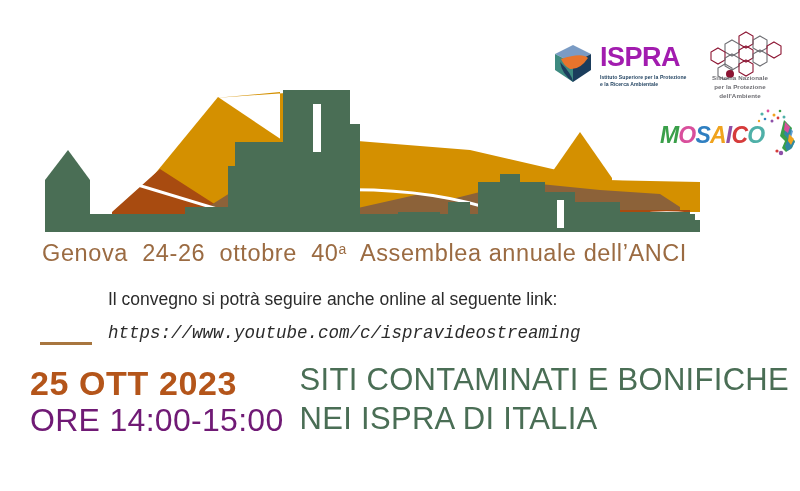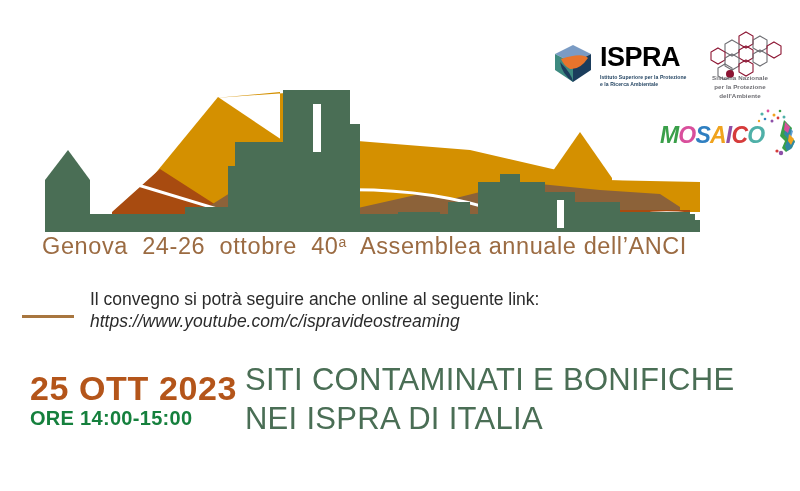--- a/index.html
+++ b/index.html
@@ -40,21 +40,21 @@
   }
   .ispra-text {
     margin-left: 6px;
     padding-top: 2px;
   }
   .ispra-word {
     font-family: "Liberation Sans", sans-serif;
     font-weight: bold;
     font-size: 27px;
     letter-spacing: -0.5px;
-    color: #000000;
+    color: #a21caf;
     line-height: 1;
   }
   .ispra-sub {
     font-family: "Liberation Sans", sans-serif;
     font-size: 5.1px;
     font-weight: bold;
     color: #1b3d5c;
     line-height: 1.35;
     margin-top: 3px;
     letter-spacing: 0.05px;
@@ -115,98 +115,99 @@
     left: 0;
     top: 62px;
     width: 800px;
     height: 170px;
   }
 
   
   .event-line {
     position: absolute;
     left: 42px;
-    top: 233px;
+    top: 240px;
     font-family: "Liberation Sans", sans-serif;
     font-size: 23.5px;
     color: #9b6b42;
     letter-spacing: 0.6px;
     white-space: nowrap;
   }
   .event-line .sup {
     font-size: 14px;
     vertical-align: 7px;
   }
 
   .stream-block {
     position: absolute;
-    left: 22px;
+    left: 40px;
     top: 288px;
     display: flex;
-    align-items: center;
+    align-items: flex-end;
   }
   .rule {
     width: 52px;
     height: 3px;
     background: #a8763f;
     margin-top: 12px;
     flex: 0 0 52px;
   }
   .stream-text {
     margin-left: 16px;
   }
   .stream-line1 {
     font-family: "Liberation Sans", sans-serif;
     font-size: 17.5px;
     color: #2b2b2b;
     line-height: 1.28;
     white-space: nowrap;
   }
   .stream-link {
-    font-family: Liberation Sans, sans-serif;
+    font-family: Liberation Mono, monospace;
     font-size: 17.5px;
     font-style: italic;
     color: #2b2b2b;
     line-height: 1.28;
     white-space: nowrap;
+    margin-top: 12px;
   }
 
   .bottom-row {
     position: absolute;
     left: 30px;
     top: 358px;
     right: 0;
     display: flex;
-    align-items: center;
+    align-items: flex-end;
   }
   .when-block {
     flex: 0 0 auto;
     padding-top: 4px;
   }
   .when-date {
     font-family: "Liberation Sans", sans-serif;
     font-weight: bold;
     font-size: 34px;
     color: #b4551a;
     letter-spacing: 0.6px;
     line-height: 1.02;
     white-space: nowrap;
   }
   .when-time {
     font-family: "Liberation Sans", sans-serif;
-    font-weight: bold;
-    font-size: 20px;
-    color: #15803d;
+    font-weight: normal;
+    font-size: 32px;
+    color: #701a75;
     letter-spacing: 0.3px;
     line-height: 1.1;
     white-space: nowrap;
     margin-top: 2px;
   }
   .topic-block {
-    margin-left: 8px;
+    margin-left: 16px;
     padding-top: 2px;
   }
   .topic-line {
     font-family: "Liberation Sans", sans-serif;
     font-size: 31px;
     color: #4a6e55;
     letter-spacing: 0.3px;
     line-height: 1.26;
     white-space: nowrap;
   }

